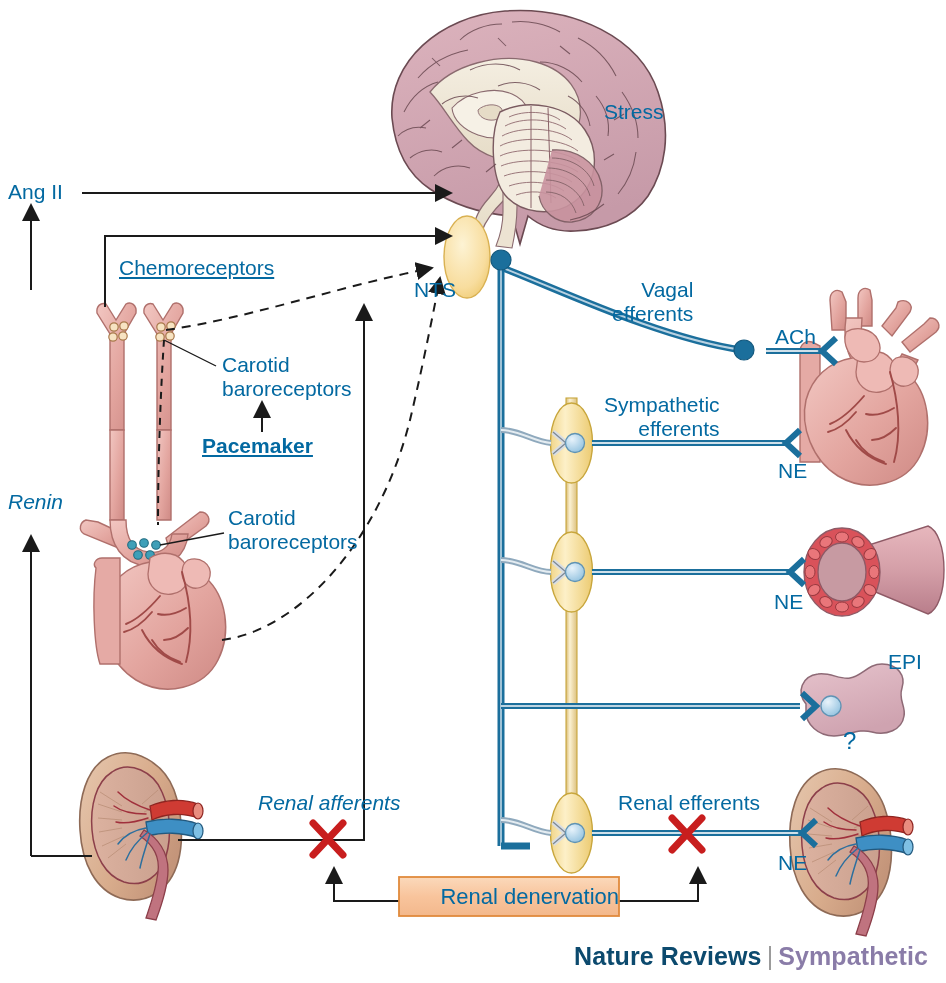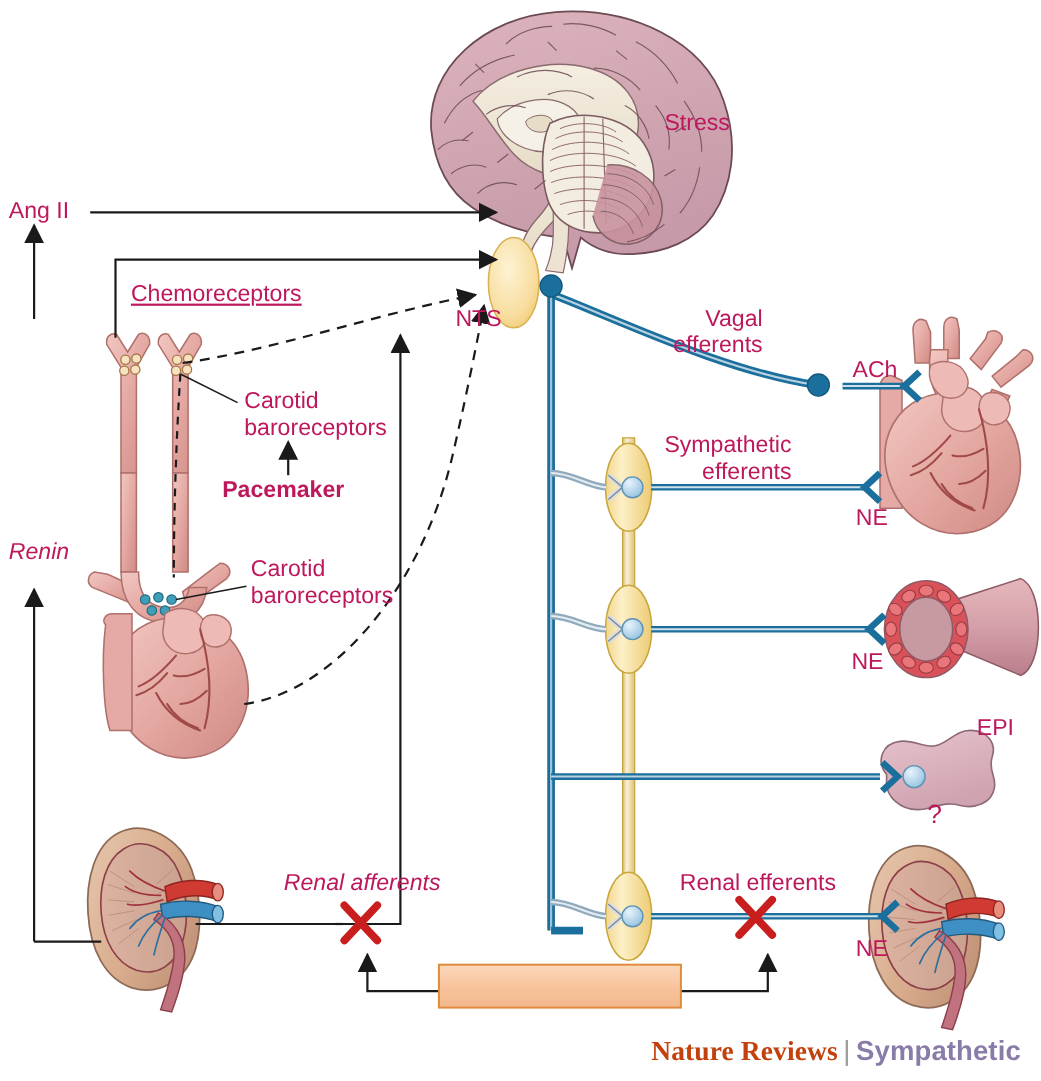--- a/index.html
+++ b/index.html
@@ -1,25 +1,25 @@
 <!DOCTYPE html>
 <html><head>
 <meta charset="utf-8">
 <title>Renal denervation neural pathway diagram</title>
 <style>
   html,body{margin:0;padding:0;background:#ffffff;}
   body{width:946px;height:983px;overflow:hidden;
        font-family:"Liberation Sans","DejaVu Sans",sans-serif;}
   #stage{position:relative;width:946px;height:983px;background:#fff;}
   svg.layer{position:absolute;left:0;top:0;width:946px;height:983px;}
-  .lbl{position:absolute;color:#be185d;font-size:21px;line-height:1.12;white-space:pre;}
+  .lbl{position:absolute;color:#0369a1;font-size:21px;line-height:1.12;white-space:pre;}
   .lbl.c{text-align:right;}
-  .lbl.b{font-weight:bold;}
+  .lbl.b{font-weight:bold;text-decoration:underline;}
   .footer{position:absolute;right:18px;bottom:12px;font-size:25px;font-weight:bold;letter-spacing:.1px;}
-  .footer .nr{color:#c2410c;font-family:Liberation Serif, serif;}
+  .footer .nr{color:#0c4a6e;}
   .footer .bar{color:#9b9b9b;font-weight:normal;padding:0 5px;}
   .footer .cd{color:#8a7ca8;}
 </style>
 </head>
 <body>
 
 <div id="stage">
 
 <svg class="layer" viewBox="0 0 946 983">
   <defs>
@@ -474,18 +474,19 @@
 <div class="lbl c" style="left:604px;top:393px;">Sympathetic
 efferents</div>
 <div class="lbl" style="left:775px;top:325px;">ACh</div>
 <div class="lbl" style="left:778px;top:459px;">NE</div>
 <div class="lbl" style="left:774px;top:590px;">NE</div>
 <div class="lbl" style="left:888px;top:650px;">EPI</div>
 <div class="lbl" style="left:843px;top:728px;font-size:24px;">?</div>
 <div class="lbl" style="left:258px;top:791px;font-style:italic;">Renal afferents</div>
 <div class="lbl" style="left:618px;top:791px;">Renal efferents</div>
 <div class="lbl" style="left:778px;top:851px;">NE</div>
+<div class="lbl c" style="left:399px;top:885px;width:220px;font-size:22px;">Renal denervation</div>
 
 <div class="footer">
   <span class="nr">Nature Reviews</span><span class="bar">|</span><span class="cd">Sympathetic</span>
 </div>
 
 </div>
 
 </body></html>

